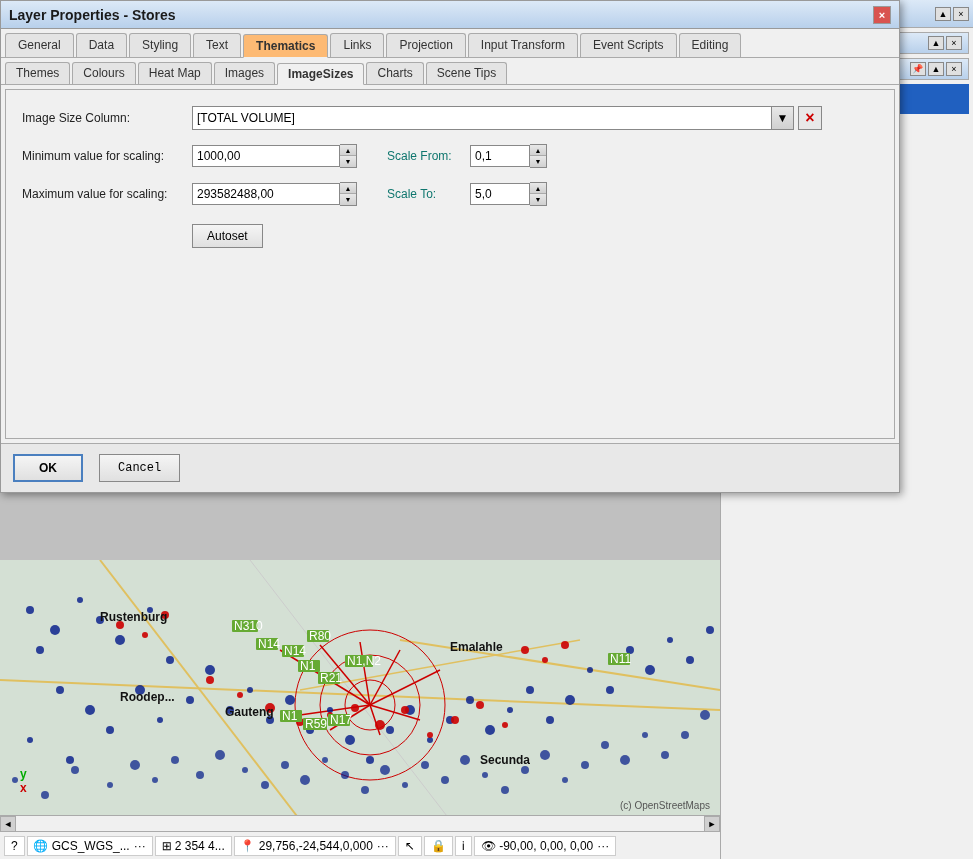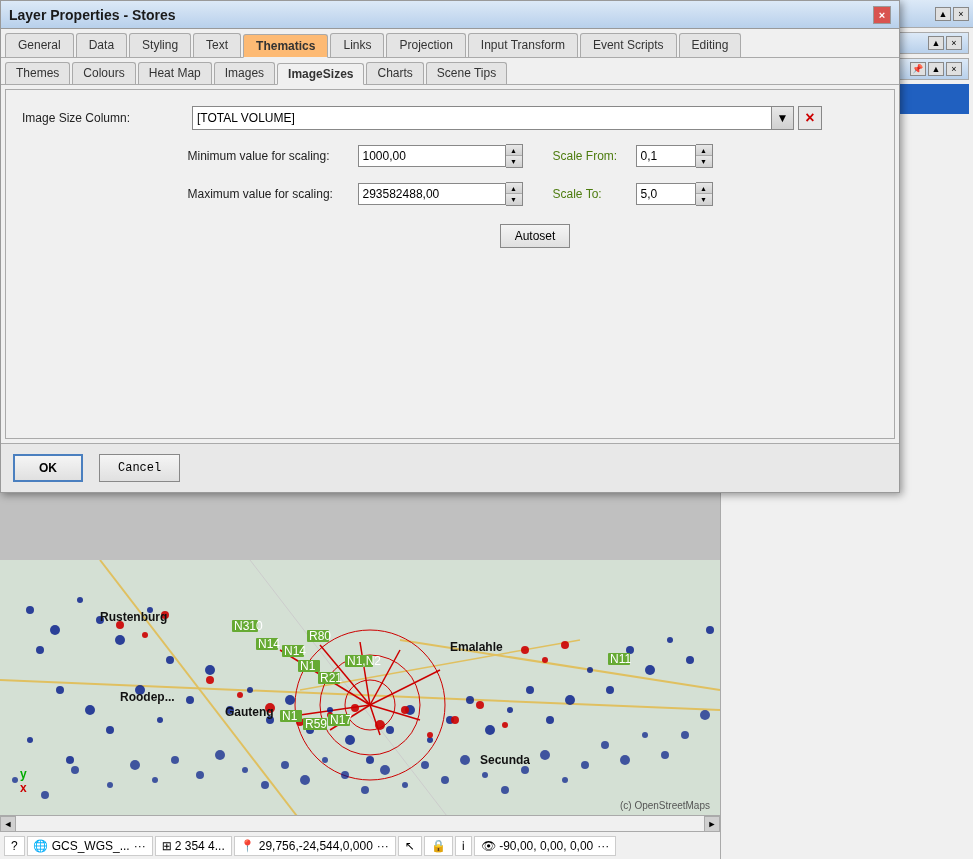--- a/index.html
+++ b/index.html
@@ -100,21 +100,20 @@
       margin: 4px;
       padding: 16px;
       min-height: 350px;
     }
 
     
     .form-row {
       display: flex;
       align-items: center;
       margin-bottom: 14px;
-      justify-content: center;
     }
     .form-label {
       min-width: 170px;
       color: #222;
       font-size: 12px;
     }
 
     
     .combo-container {
       display: flex;
@@ -184,21 +183,21 @@
     .spinbox-btn:first-child { border-bottom: 1px solid #aaa; }
 
     .scale-group {
       display: flex;
       align-items: center;
       gap: 8px;
       margin-left: 30px;
     }
     .scale-label {
       font-size: 12px;
-      color: #4d7c0f;
+      color: #0f766e;
       min-width: 75px;
     }
     .scale-spinbox-input {
       width: 60px;
       height: 22px;
       border: 1px solid #888;
       padding: 2px 4px;
       font-size: 12px;
       background: white;
     }

